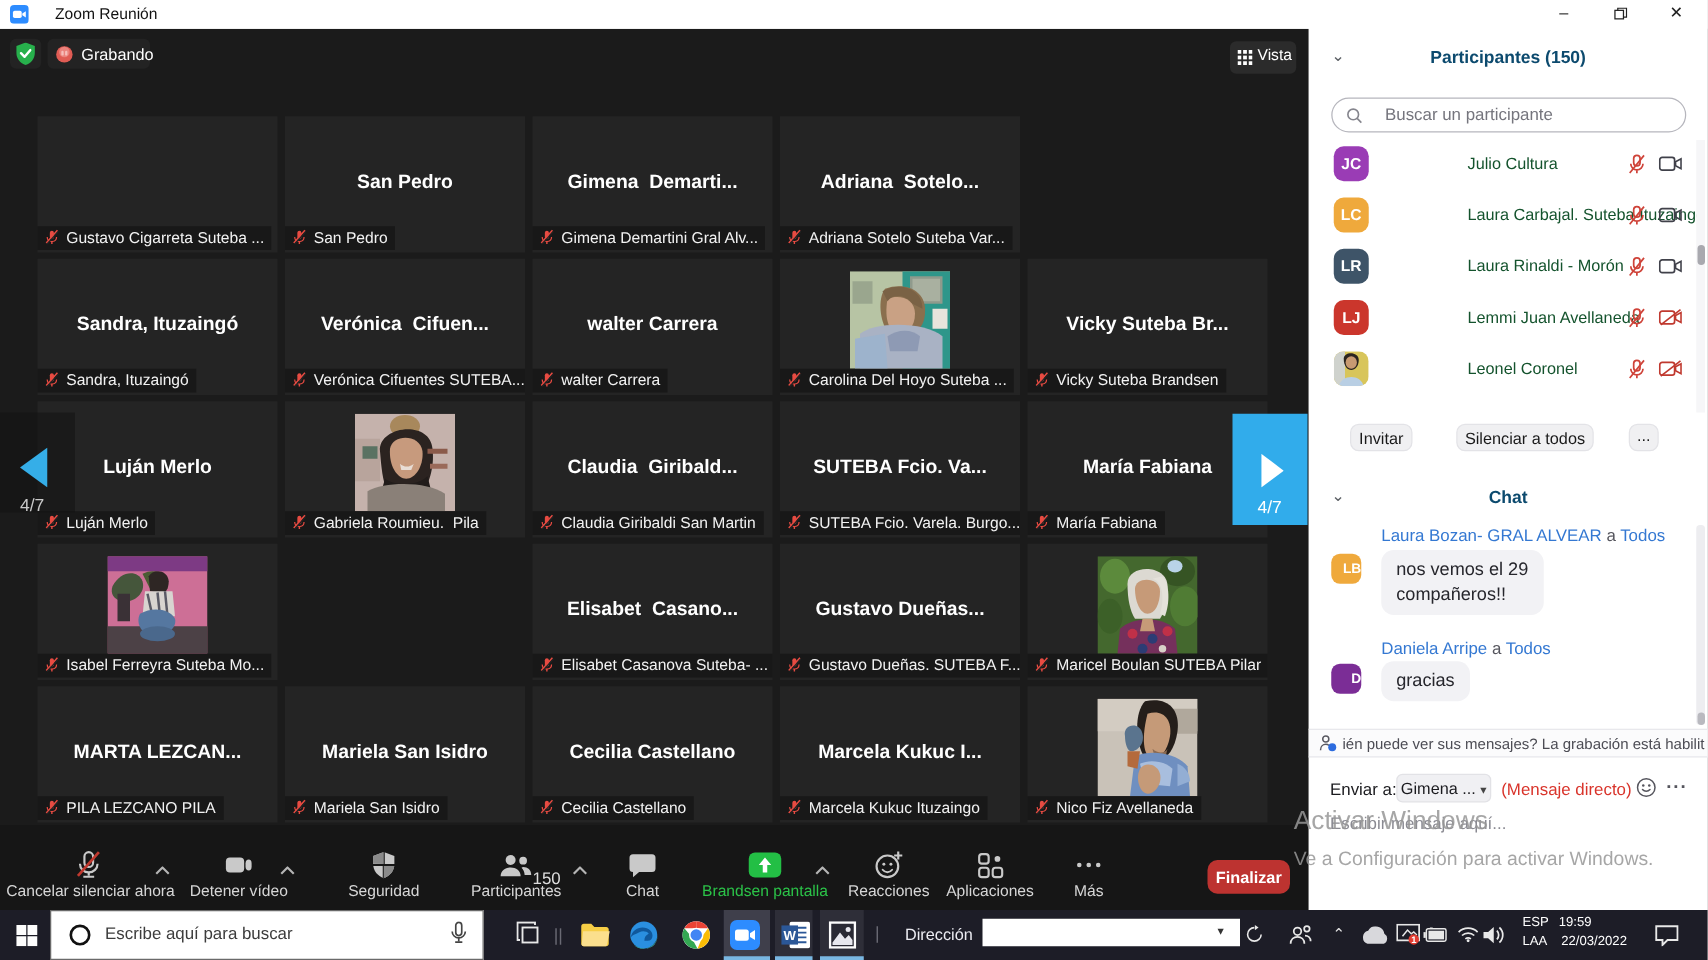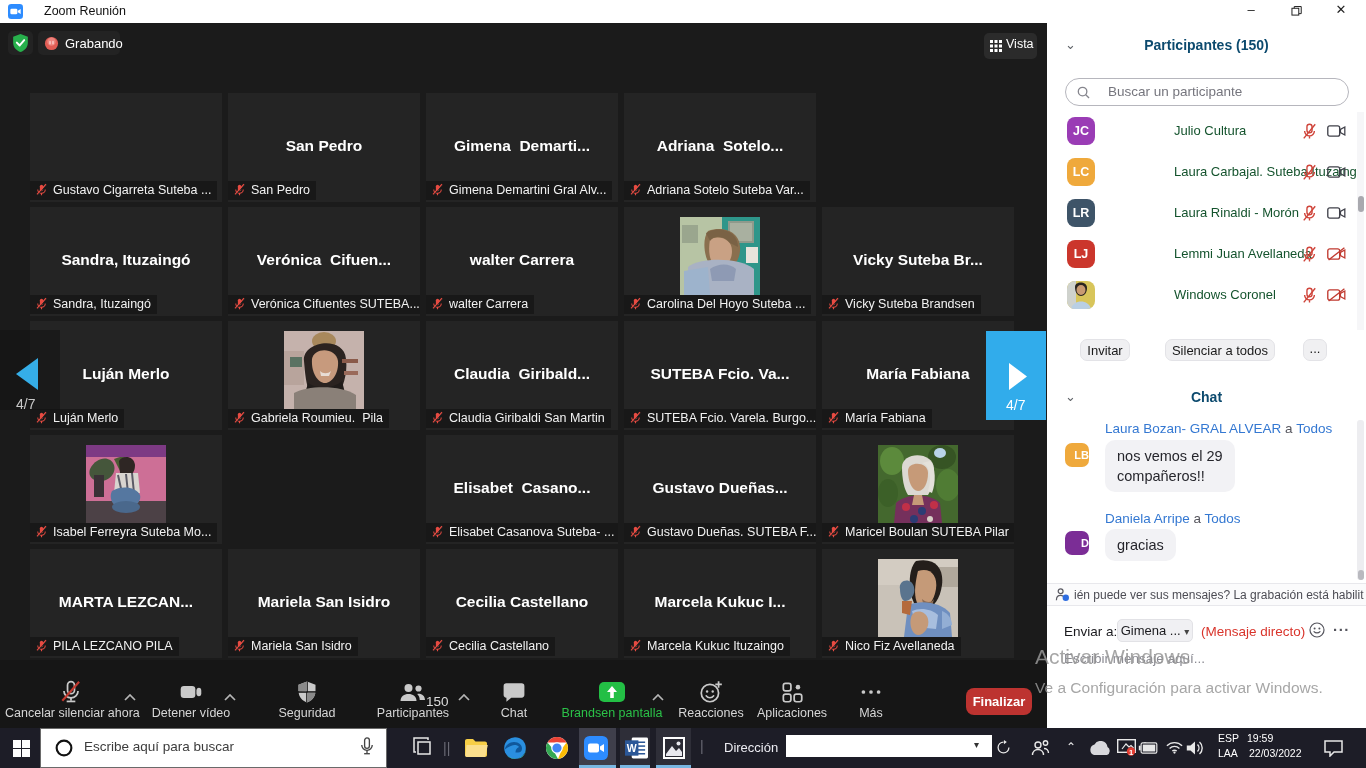--- a/index.html
+++ b/index.html
@@ -588,21 +588,21 @@
         </svg></div>
     </div>
     <div class="prow" style="top:275px">
       <div class="pav" style="overflow:hidden;padding:0"><svg width="28" height="28" viewBox="0 0 28 28">
 <rect width="28" height="28" fill="#d8c55a"></rect>
 <rect x="0" y="0" width="9" height="28" fill="#cfd2cd"></rect>
 <path d="M8 6 C8 0 20 0 20 7 C20 12 17 15 14 15 C11 15 8 12 8 6z" fill="#2a2420"></path>
 <ellipse cx="14" cy="9" rx="4.5" ry="5" fill="#c89a72"></ellipse>
 <path d="M4 28 C6 18 22 18 24 28z" fill="#b9cfe4"></path>
 </svg></div>
-      <div class="pname">Windows Coronel</div>
+      <div class="pname">Leonel Coronel</div>
       <div class="pico" style="right:48px"><svg width="17" height="17" viewBox="0 0 16 16">
           <g fill="none" stroke="#cf4339" stroke-width="1.3">
             <rect x="5.6" y="1.2" width="4.8" height="8" rx="2.4"></rect>
             <path d="M3.4 7.5a4.6 4.6 0 0 0 9.2 0"></path>
             <line x1="8" y1="12.4" x2="8" y2="14.6"></line>
           </g>
           <line x1="2.6" y1="14.5" x2="13.4" y2="1.2" stroke="#cf4339" stroke-width="1.3"></line>
         </svg></div>
       <div class="pico" style="right:20px"><svg width="19" height="16" viewBox="0 0 24 18">
           <rect x="1" y="2.5" width="15" height="13" rx="2.5" fill="none" stroke="#c0392f" stroke-width="1.7"></rect>

